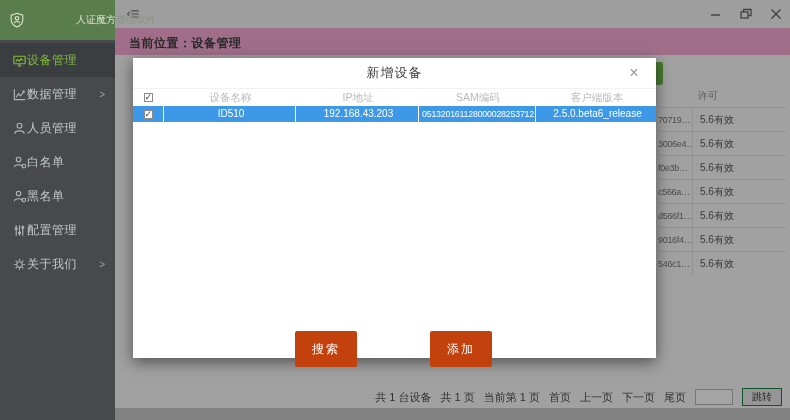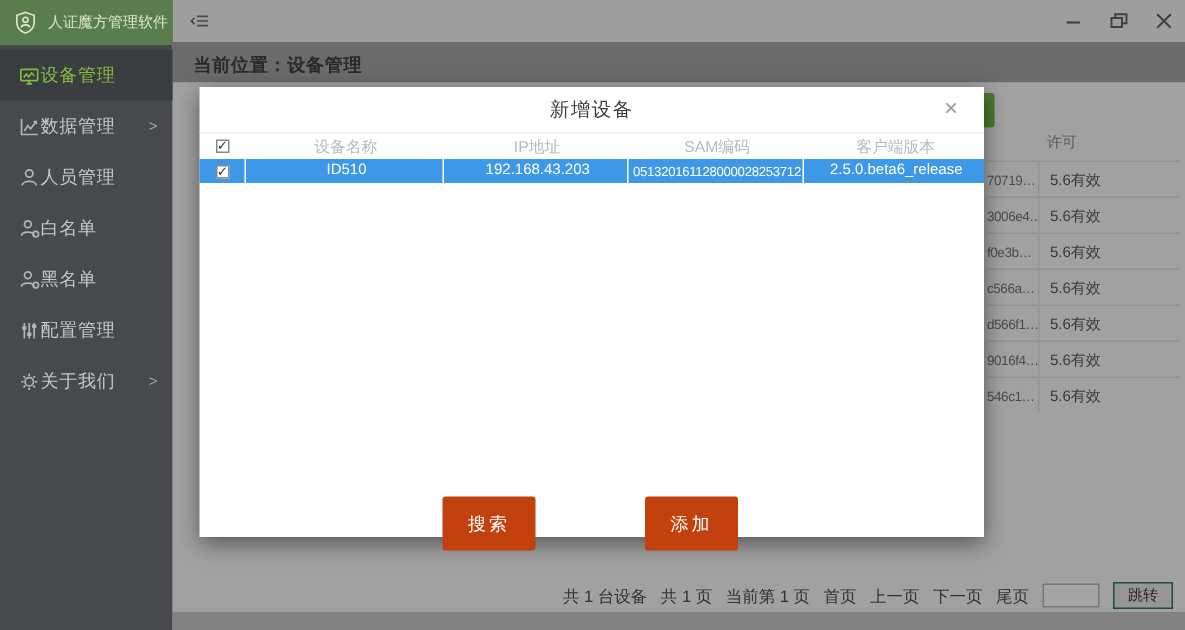--- a/index.html
+++ b/index.html
@@ -2,38 +2,38 @@
 <html><head>
 <meta charset="utf-8">
 <style>
   * { margin:0; padding:0; box-sizing:border-box; }
   html,body { width:790px; height:420px; overflow:hidden;
     font-family:"Liberation Sans","DejaVu Sans",sans-serif; }
   .stage { position:relative; width:790px; height:420px; background:#fafafa; }
 
   
   .sidebar { position:absolute; left:0; top:0; width:115px; height:420px; background:#47494c; z-index:2; }
-  .logo { height:30px; background:#5a7d4e; display:flex; align-items:center; padding-left:9px; }
+  .logo { height:40px; background:#5a7d4e; display:flex; align-items:center; padding-left:9px;gap:44px; }
   .logo svg { width:16px; height:16px; color:#dde7d0; flex:none; }
   .logo-title { font-size:10px; color:#d9e4cc; margin-left:7px; white-space:nowrap; }
   .nav { margin-top:3px; }
   .nav-item { height:34px; display:flex; align-items:center; padding:0 10px 0 12px; cursor:pointer; color:#c6c9cb; }
   .nav-item svg { width:15px; height:15px; color:#b2b5b8; flex:none; }
   .nav-label { font-size:12px; letter-spacing:.5px; }
   .nav-arrow { margin-left:auto; font-size:10px; color:#9da0a3; }
   .nav-item.active { background:#3b3e41; color:#84bb3f; }
   .nav-item.active svg { color:#84bb3f; }
 
   
   .main { position:absolute; left:115px; top:0; right:0; bottom:0; background:#fbfbfb; }
   .topbar { position:absolute; left:0; right:0; top:0; height:28px; background:#f5f5f6; }
   .collapse-btn { position:absolute; left:10px; top:7px; width:16px; height:14px; color:#6e6e6e; cursor:pointer; }
   .win-controls { position:absolute; right:6px; top:0; height:28px; display:flex; align-items:center; gap:14px; }
   .win-btn { width:16px; height:16px; color:#5f5f5f; display:flex; align-items:center; justify-content:center; cursor:pointer; }
-  .breadcrumb-bar { position:absolute; left:0; right:0; top:28px; height:27px; background:#a3a3a3; }
+  .breadcrumb-bar { position:absolute; left:0; right:0; top:28px; height:27px; background:#f9a8d4; }
   .breadcrumb { position:absolute; left:14px; top:7px; font-size:12px; font-weight:bold; color:#3a3a3a; letter-spacing:.5px; }
   .content { position:absolute; left:0; right:0; top:55px; bottom:12px; background:#fbfbfb; }
 
   
   .bg-green-btn { position:absolute; left:525px; top:7px; width:23px; height:23px; background:#6ebc45; border-radius:2px; }
   .bg-table { position:absolute; left:543px; top:30px; width:128px; font-size:9px; color:#666; }
   .bg-th { height:22px; line-height:22px; padding-left:40px; color:#888; font-size:10px; }
   .bg-row { height:24px; display:flex; align-items:center; border-top:1px solid #e3e3e4; }
   .bg-code { width:34px; overflow:hidden; white-space:nowrap; letter-spacing:-.3px; color:#707070; }
   .bg-lic { border-left:1px solid #e3e3e4; padding-left:7px; height:100%; display:flex; align-items:center; font-size:10px; color:#545454; }

